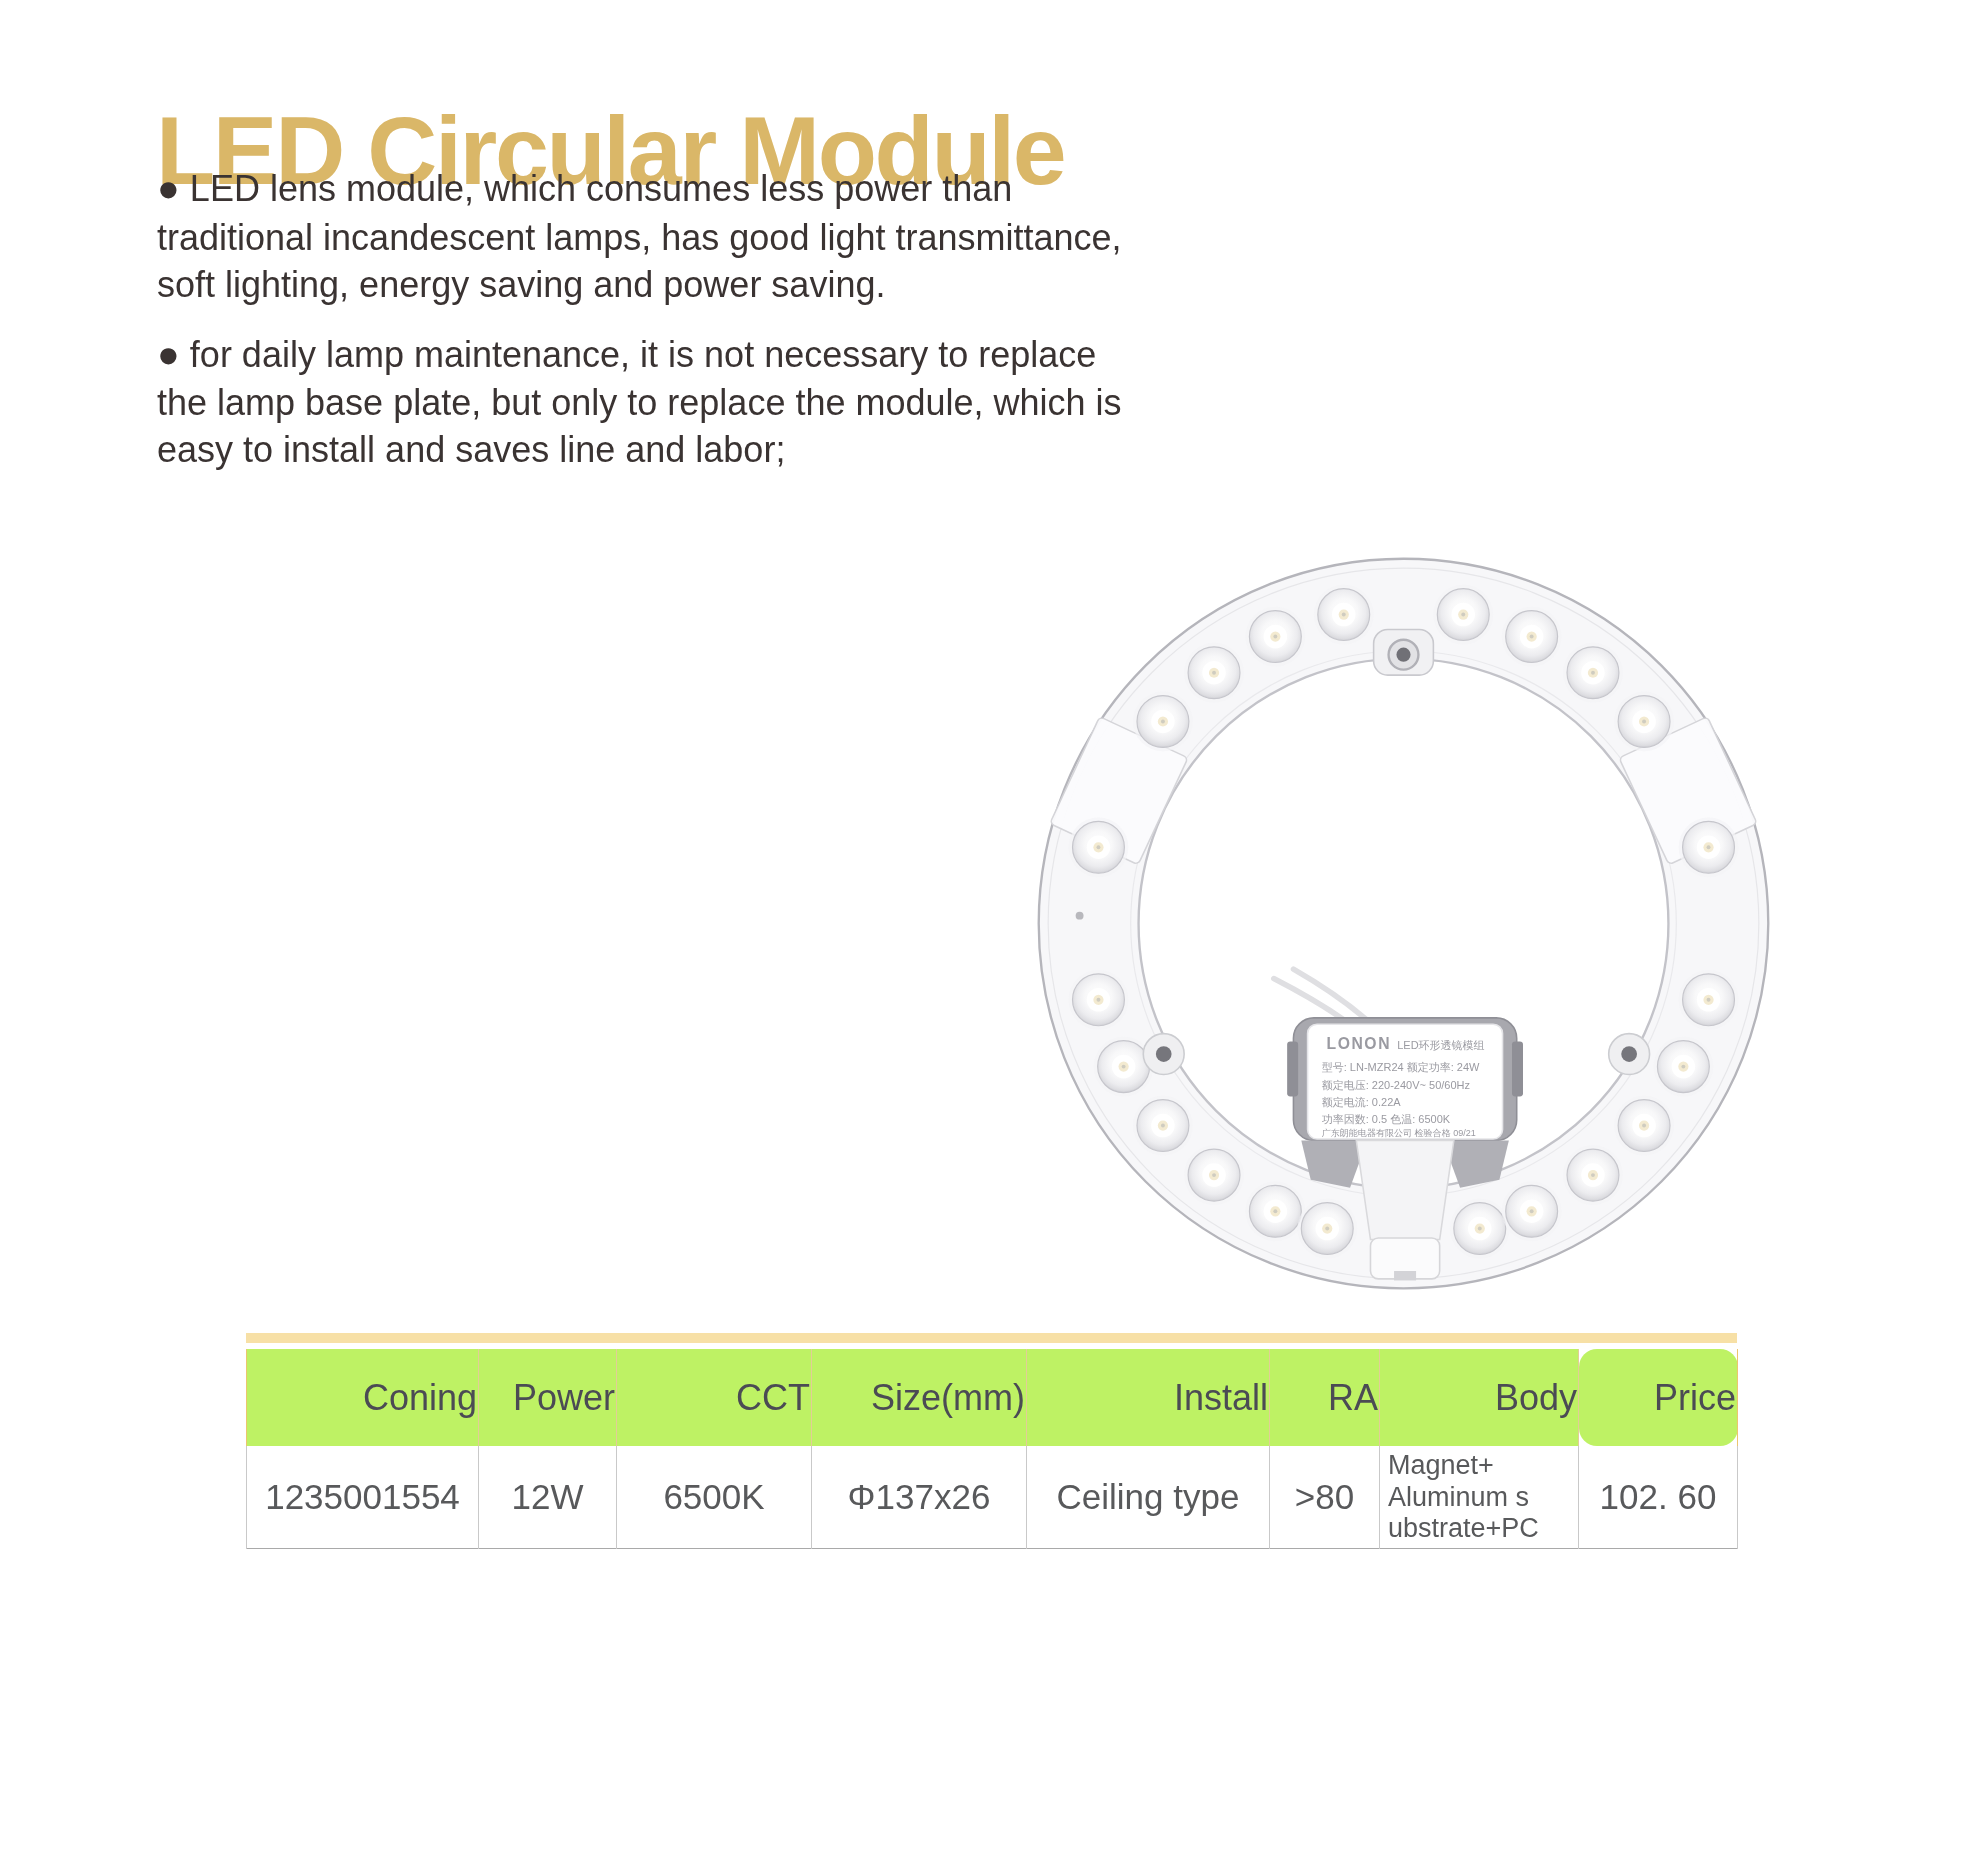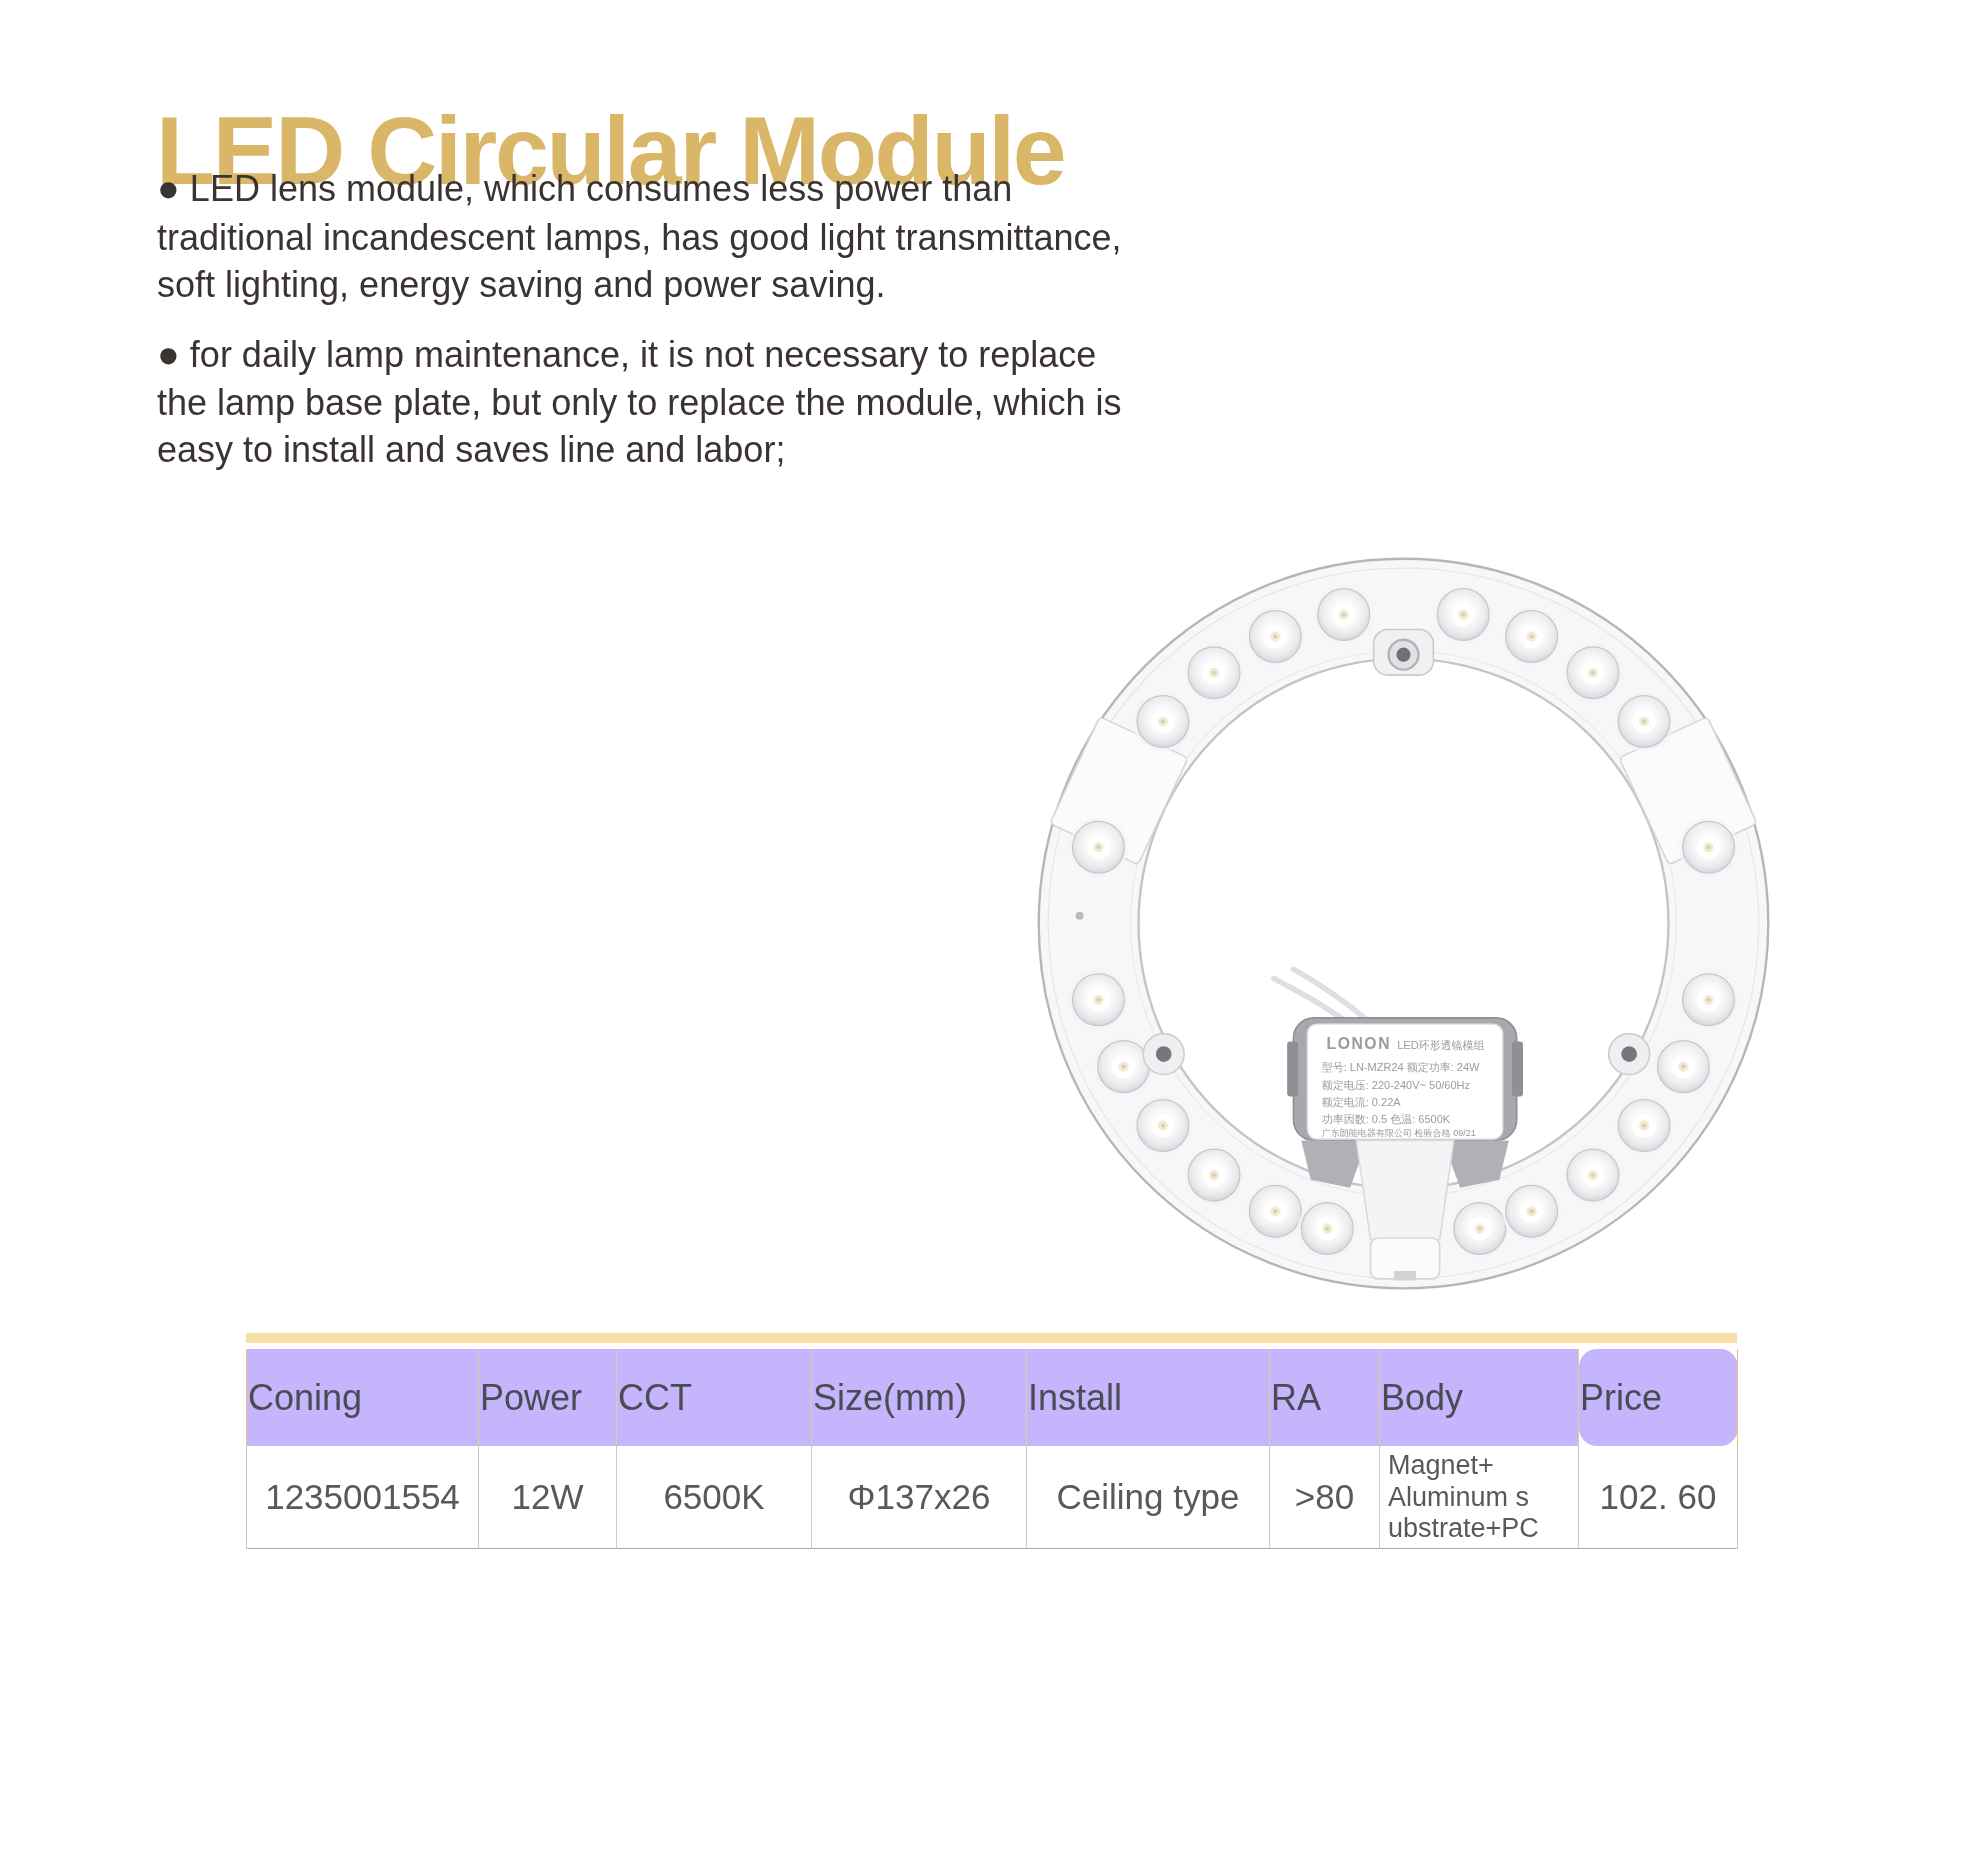--- a/index.html
+++ b/index.html
@@ -67,25 +67,25 @@
   .ptable col.c0{width:232px;}
   .ptable col.c1{width:138px;}
   .ptable col.c2{width:195px;}
   .ptable col.c3{width:215px;}
   .ptable col.c4{width:243px;}
   .ptable col.c5{width:110px;}
   .ptable col.c6{width:199px;}
   .ptable col.c7{width:159px;}
   .ptable th{
     height:95px;
-    background:#c4b5fd;
+    background:#bef264;
     color:#4b4b54;
     font-size:36px;
     font-weight:400;
-    text-align:left;
+    text-align:right;
     vertical-align:middle;
     border-left:0.8px solid #e2cd96;
     border-right:0.8px solid #e2cd96;
   }
   .ptable th:first-child{border-left:0.8px solid #ecc570;}
   .ptable th:last-child{border-right:0.8px solid #ecc570;border-radius:18px;}
   .ptable td{
     color:#58595b;
     font-size:35px;
     text-align:center;

